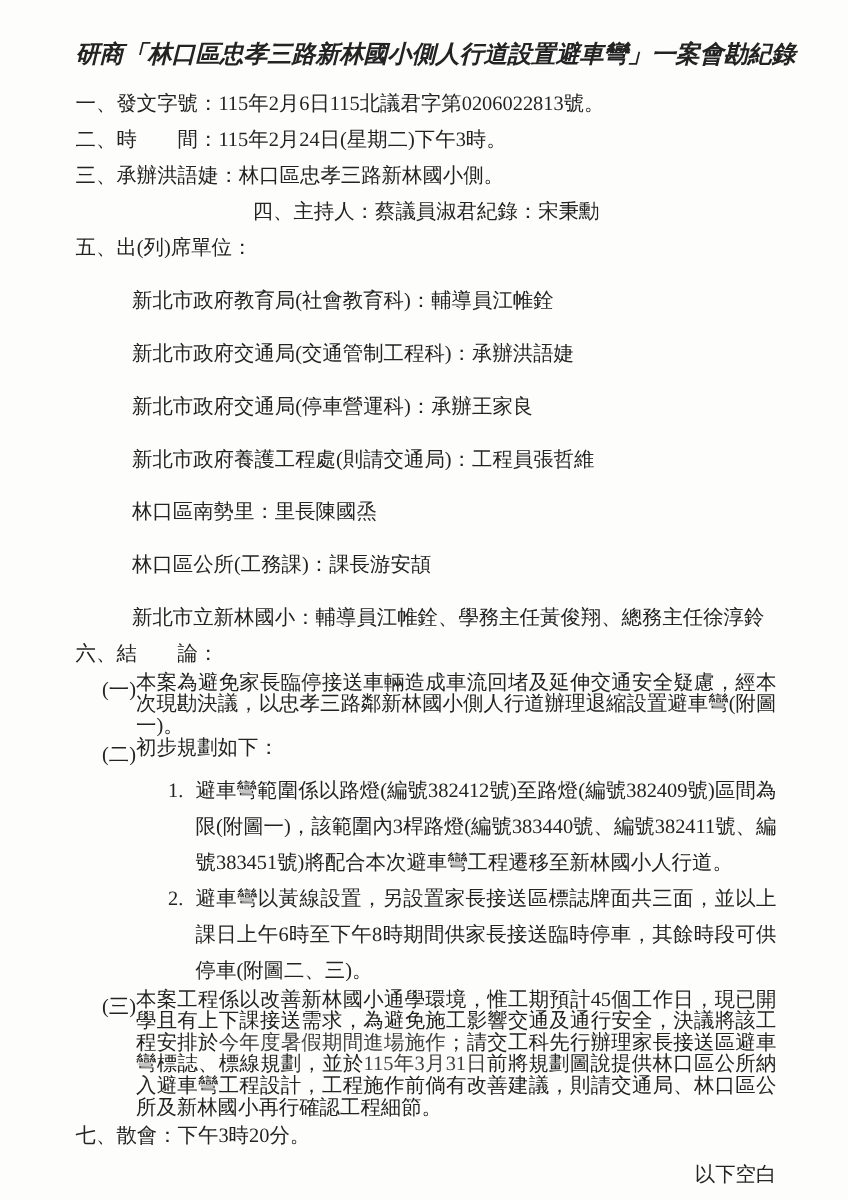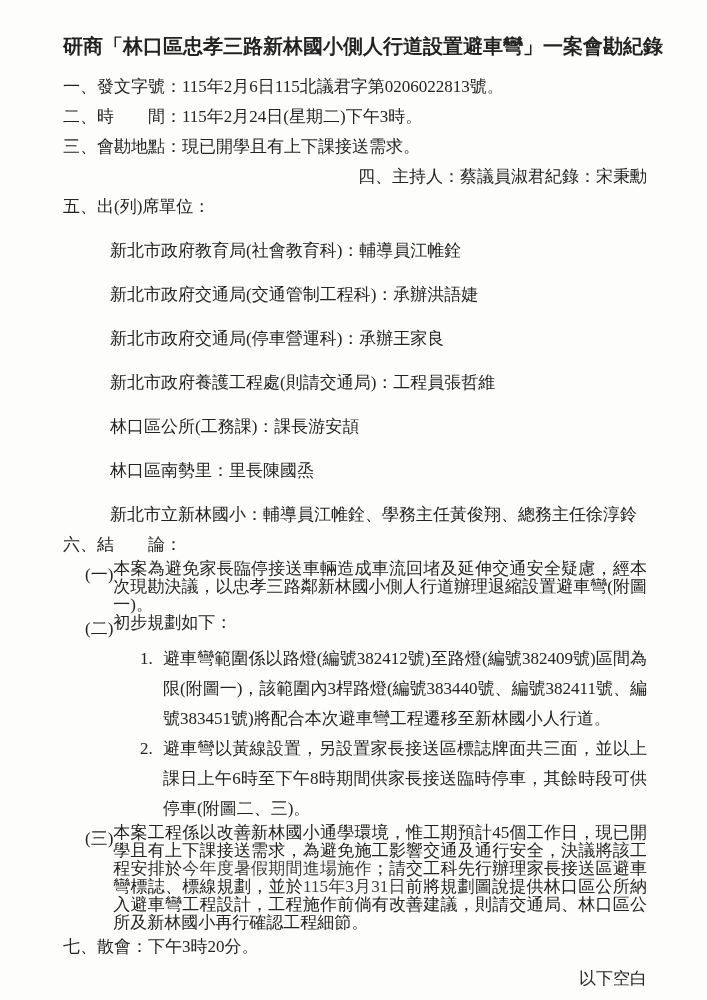--- a/index.html
+++ b/index.html
@@ -19,28 +19,29 @@
     font-size: 17px;
     overflow: hidden;
   }
   .title {
     font-size: 20px;
     font-weight: 700;
     text-align: center;
     line-height: 32px;
     margin: 0 0 10px 0;
     white-space: nowrap;
+    font-style: italic;
   }
   .line {
     line-height: 30px;
     white-space: pre-wrap;
   }
   .row-between {
     display: flex;
-    justify-content: flex-end;
+    justify-content: center;
   }
   .attendee {
     line-height: 30px;
     padding-left: 47px;
     white-space: pre-wrap;
     margin-top: 14px;
   }
   .citem {
     display: flex;
     margin-left: 22px;
@@ -80,36 +81,36 @@
 </style>
 </head>
 <body>
 
 <div class="page">
 
   <h1 class="title">研商「林口區忠孝三路新林國小側人行道設置避車彎」一案會勘紀錄</h1>
 
   <div class="line">一、發文字號：115年2月6日115北議君字第0206022813號。</div>
   <div class="line">二、時　　間：115年2月24日(星期二)下午3時。</div>
-  <div class="line">三、會勘地點：現已開學且有上下課接送需求。</div>
+  <div class="line">三、承辦洪語婕：林口區忠孝三路新林國小側。</div>
 
   <div class="line row-between">
     <span>四、主持人：蔡議員淑君</span>
     <span>紀錄：宋秉勳</span>
   </div>
 
   <div class="line">五、出(列)席單位：</div>
 
   <div>
     <div class="attendee">新北市政府教育局(社會教育科)：輔導員江帷銓</div>
     <div class="attendee">新北市政府交通局(交通管制工程科)：承辦洪語婕</div>
     <div class="attendee">新北市政府交通局(停車營運科)：承辦王家良</div>
     <div class="attendee">新北市政府養護工程處(則請交通局)：工程員張哲維</div>
+    <div class="attendee">林口區南勢里：里長陳國烝</div>
     <div class="attendee">林口區公所(工務課)：課長游安頡</div>
-    <div class="attendee">林口區南勢里：里長陳國烝</div>
     <div class="attendee">新北市立新林國小：輔導員江帷銓、學務主任黃俊翔、總務主任徐淳鈴</div>
   </div>
 
   <div class="line">六、結　　論：</div>
 
   <div class="citem">
     <span class="clabel">(一)</span>
     <div class="ctext">本案為避免家長臨停接送車輛造成車流回堵及延伸交通安全疑慮，經本次現勘決議，以忠孝三路鄰新林國小側人行道辦理退縮設置避車彎(附圖一)。</div>
   </div>
 

